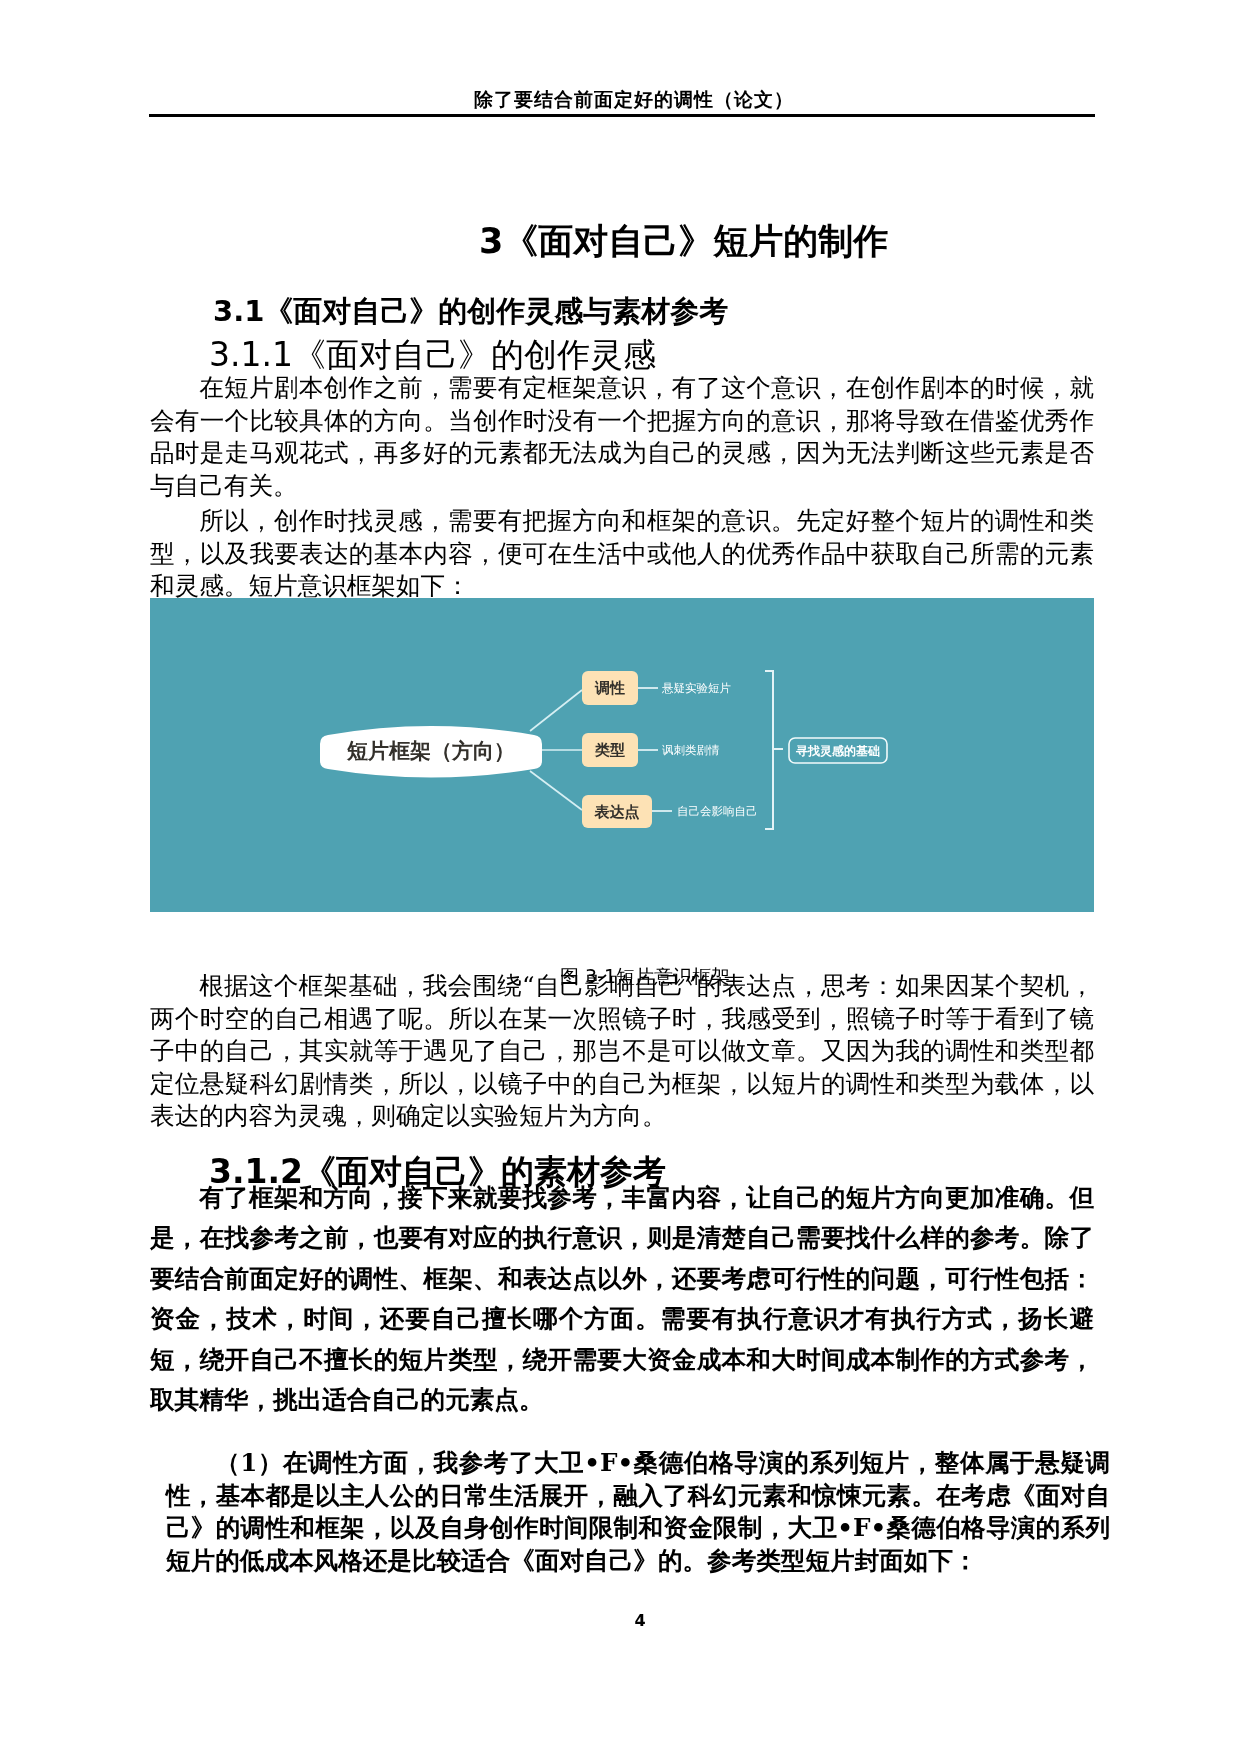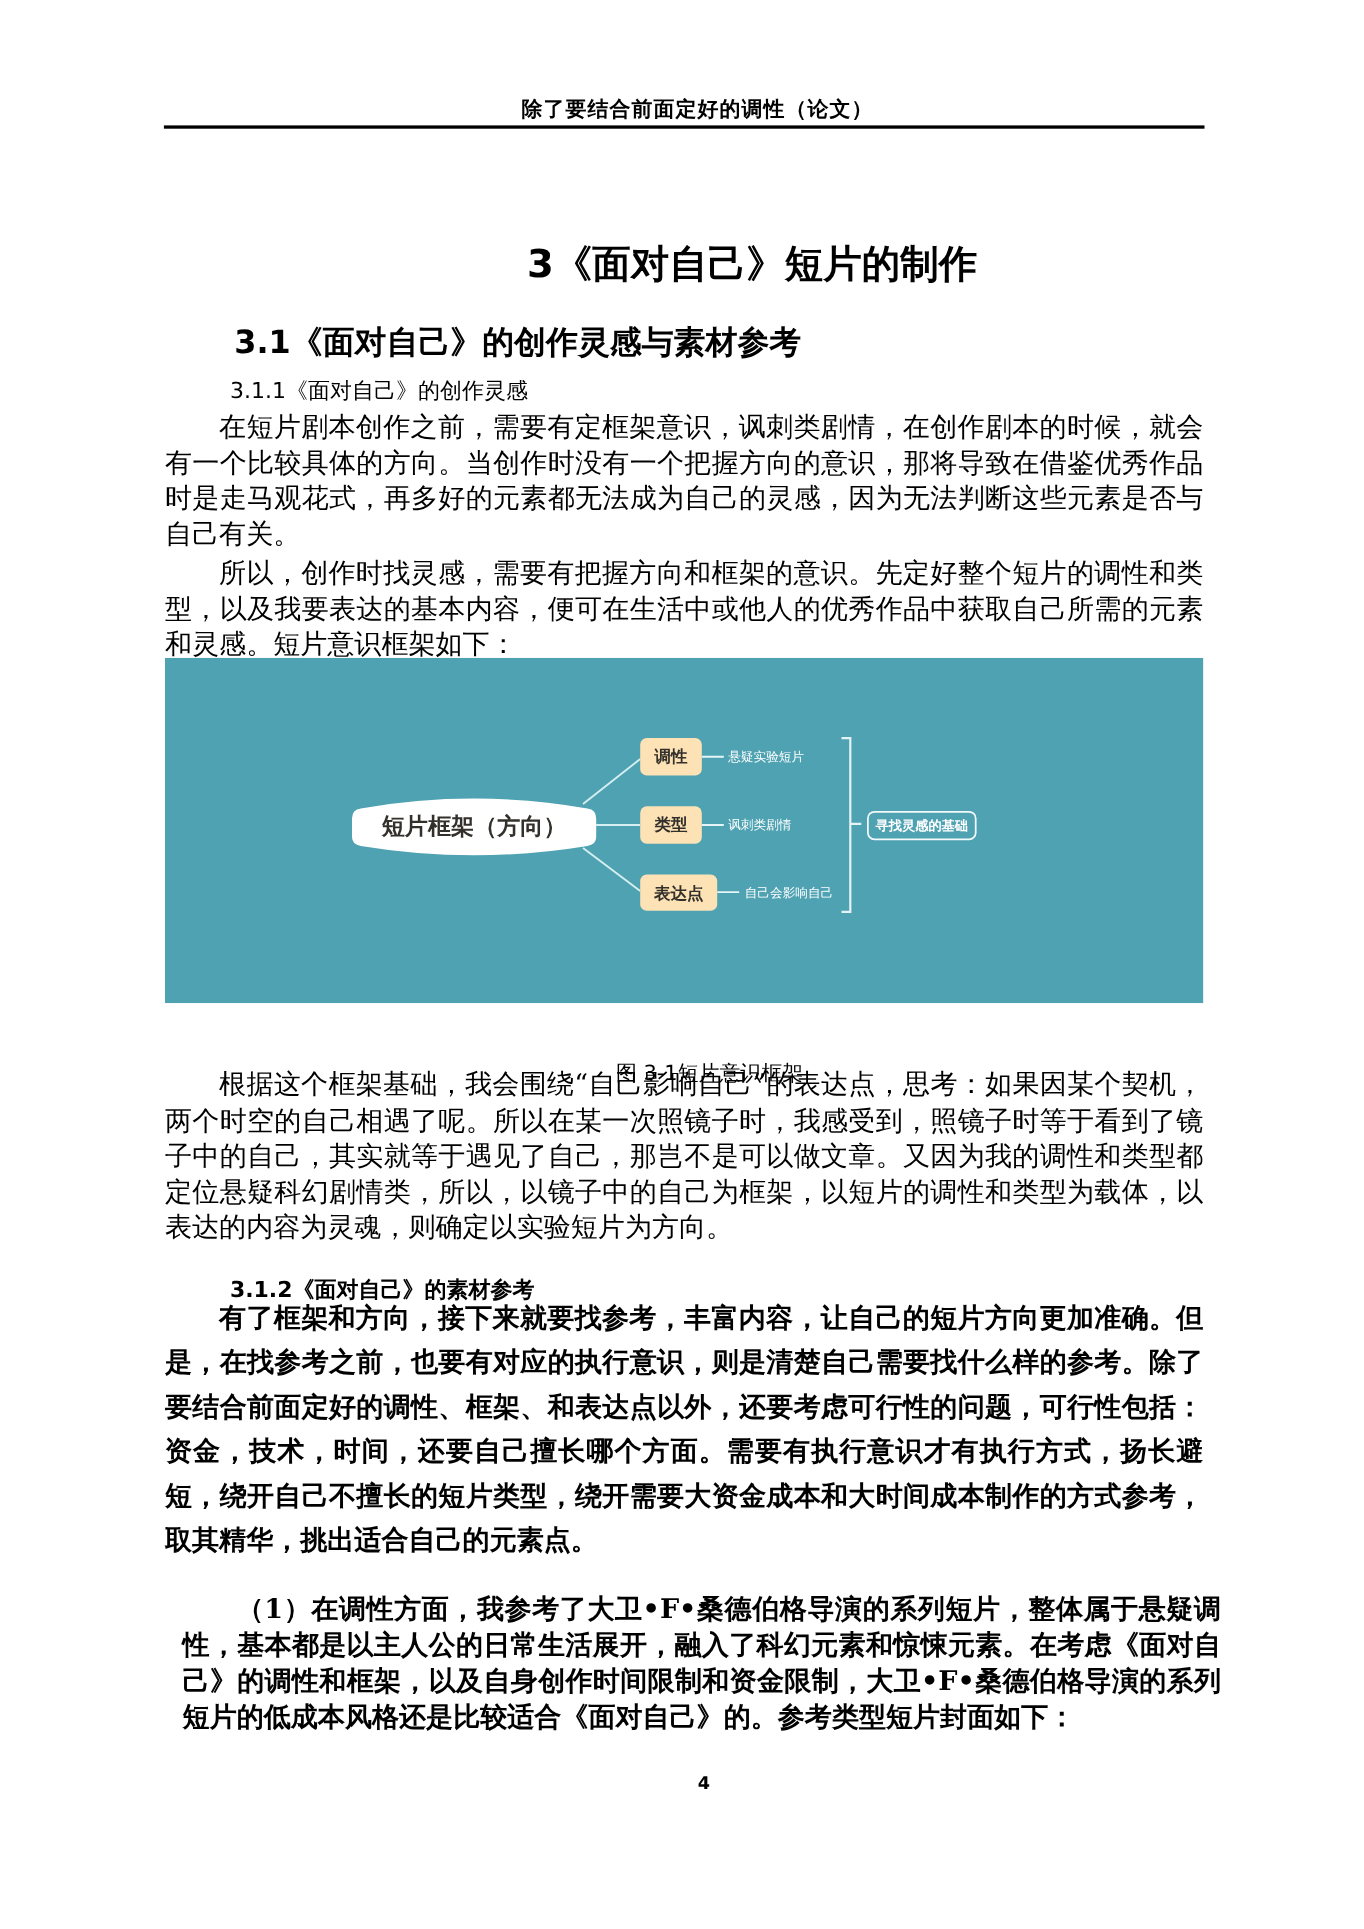--- a/index.html
+++ b/index.html
@@ -22,21 +22,21 @@
       font-weight: bold; font-size: 35px; line-height: 40px; white-space: nowrap; margin-left: 16px;
     }
     .h2 {
       left: 213px; top: 292px;
       font-family: "DejaVu Sans", "Liberation Sans", sans-serif;
       font-weight: bold; font-size: 29px; line-height: 38px; white-space: nowrap;
     }
     .h3 {
       left: 209px;
       font-family: "DejaVu Sans", "Liberation Sans", sans-serif;
-      font-size: 20px; line-height: 34px; white-space: nowrap;
+      font-size: 33px; line-height: 34px; white-space: nowrap;
     }
     .h3.bold { font-weight: bold; }
     .para {
       left: 150px; width: 944px;
       font-size: 24.6px; line-height: 32.5px;
       text-indent: 2em; text-align: justify; word-break: break-all;
     }
     .para.strong {
       font-family: "DejaVu Sans", "Liberation Sans", sans-serif;
       font-weight: bold; line-height: 40.4px;
@@ -59,21 +59,21 @@
 <body>
 
 <div class="abs header-title">除了要结合前面定好的调性（论文）</div>
 <div class="abs header-rule"></div>
 
 <div class="abs chapter-title">3《面对自己》短片的制作</div>
 
 <div class="abs h2">3.1《面对自己》的创作灵感与素材参考</div>
 
 <div class="abs h3" style="top:338px;">3.1.1《面对自己》的创作灵感</div>
-<p class="abs para" style="top:372px; margin:0;">在短片剧本创作之前，需要有定框架意识，讽刺类剧情，在创作剧本的时候，就会有一个比较具体的方向。当创作时没有一个把握方向的意识，那将导致在借鉴优秀作品时是走马观花式，再多好的元素都无法成为自己的灵感，因为无法判断这些元素是否与自己有关。</p>
+<p class="abs para" style="top:372px; margin:0;">在短片剧本创作之前，需要有定框架意识，有了这个意识，在创作剧本的时候，就会有一个比较具体的方向。当创作时没有一个把握方向的意识，那将导致在借鉴优秀作品时是走马观花式，再多好的元素都无法成为自己的灵感，因为无法判断这些元素是否与自己有关。</p>
 <p class="abs para" style="top:505px; margin:0;">所以，创作时找灵感，需要有把握方向和框架的意识。先定好整个短片的调性和类型，以及我要表达的基本内容，便可在生活中或他人的优秀作品中获取自己所需的元素和灵感。短片意识框架如下：</p>
 
 <div class="abs figure">
   <svg width="944" height="314" viewBox="0 0 944 314" class="svg-sans">
     <rect x="0" y="0" width="944" height="314" fill="#4fa2b2"></rect>
 
     <g stroke="#d6eff3" stroke-width="1.7" fill="none">
       <path d="M380,133 L432,92"></path>
       <path d="M392,152 L432,152"></path>
       <path d="M380,173 L432,212"></path>

